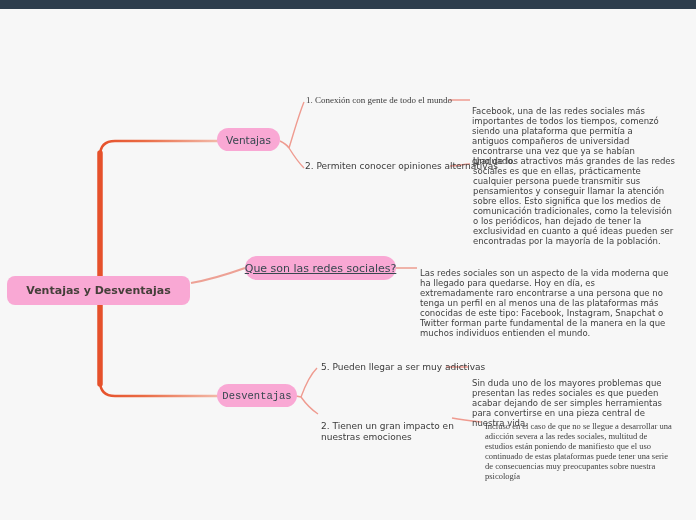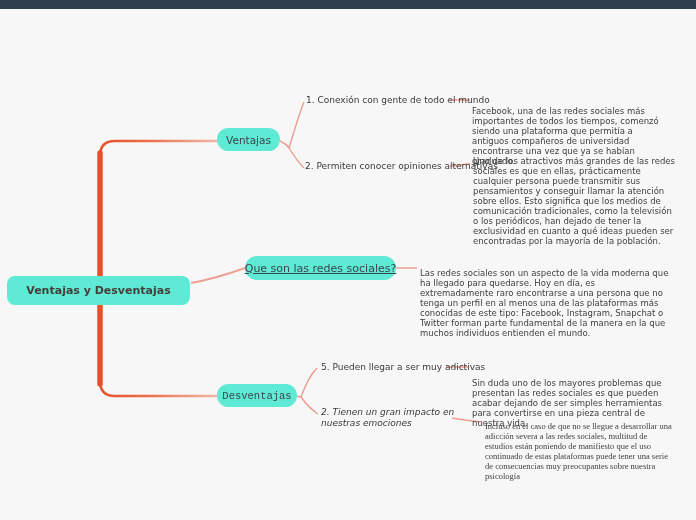--- a/index.html
+++ b/index.html
@@ -10,21 +10,21 @@
     overflow:hidden;
     font-family:"DejaVu Sans","Liberation Sans",sans-serif;
   }
   .top-bar{
     position:absolute;left:0;top:0;width:696px;height:9px;
     background:#2e3e4d;
   }
   svg.links{position:absolute;left:0;top:0;width:696px;height:520px;}
   .pill{
     position:absolute;
-    background:#5eead4;
+    background:#f9a8d4;
     color:#37474f;
     display:flex;align-items:center;justify-content:center;
     box-sizing:border-box;
     white-space:nowrap;
   }
   .root-node{
     left:7px;top:276px;width:183px;height:29px;
     border-radius:8px;
     font-size:11px;font-weight:bold;color:#453f3a;
   }
@@ -79,31 +79,31 @@
     <path d="M 452 418 C 462 420 471 421 481 422" fill="none" stroke="#ef9b90" stroke-width="1.5"></path>
   </svg>
 
   <div class="pill root-node">
     <span class="lbl">Ventajas y Desventajas</span>
   </div>
 
   <div class="pill node-ventajas">
     <span class="lbl">Ventajas</span>
   </div>
-  <div class="item-label" style="left:306px;top:95px;">1. Conexión con gente de todo el mundo</div>
+  <div class="item-label" style="left:306px;top:95px;font-family:Liberation Serif, serif;">1. Conexión con gente de todo el mundo</div>
   <div class="note" style="left:472px;top:77px;width:200px;">Facebook, una de las redes sociales más importantes de todos los tiempos, comenzó siendo una plataforma que permitía a antiguos compañeros de universidad encontrarse una vez que ya se habían graduado.</div>
   <div class="item-label" style="left:305px;top:161px;">2. Permiten conocer opiniones alternativas</div>
   <div class="note" style="left:473px;top:127px;width:206px;">Uno de los atractivos más grandes de las redes sociales es que en ellas, prácticamente cualquier persona puede transmitir sus pensamientos y conseguir llamar la atención sobre ellos. Esto significa que los medios de comunicación tradicionales, como la televisión o los periódicos, han dejado de tener la exclusividad en cuanto a qué ideas pueden ser encontradas por la mayoría de la población.</div>
 
   <div class="pill node-queson">
     <span class="lbl">Que son las redes sociales?</span>
   </div>
   <div class="note" style="left:420px;top:239px;width:250px;">Las redes sociales son un aspecto de la vida moderna que ha llegado para quedarse. Hoy en día, es extremadamente raro encontrarse a una persona que no tenga un perfil en al menos una de las plataformas más conocidas de este tipo: Facebook, Instagram, Snapchat o Twitter forman parte fundamental de la manera en la que muchos individuos entienden el mundo.</div>
 
   <div class="pill node-desventajas">
     <span class="lbl">Desventajas</span>
   </div>
   <div class="item-label" style="left:321px;top:362px;">5. Pueden llegar a ser muy adictivas</div>
   <div class="note" style="left:472px;top:349px;width:206px;">Sin duda uno de los mayores problemas que presentan las redes sociales es que pueden acabar dejando de ser simples herramientas para convertirse en una pieza central de nuestra vida.</div>
-  <div class="item-label" style="left:321px;top:407px;width:138px;white-space:normal;font-style:italic;">2. Tienen un gran impacto en nuestras emociones</div>
+  <div class="item-label" style="left:321px;top:421px;width:138px;white-space:normal;">2. Tienen un gran impacto en nuestras emociones</div>
   <div class="note" style="left:485px;top:392px;width:192px;font-family:Liberation Serif, serif;">Incluso en el caso de que no se llegue a desarrollar una adicción severa a las redes sociales, multitud de estudios están poniendo de manifiesto que el uso continuado de estas plataformas puede tener una serie de consecuencias muy preocupantes sobre nuestra psicología</div>
 
 </div>
 
 </body></html>

